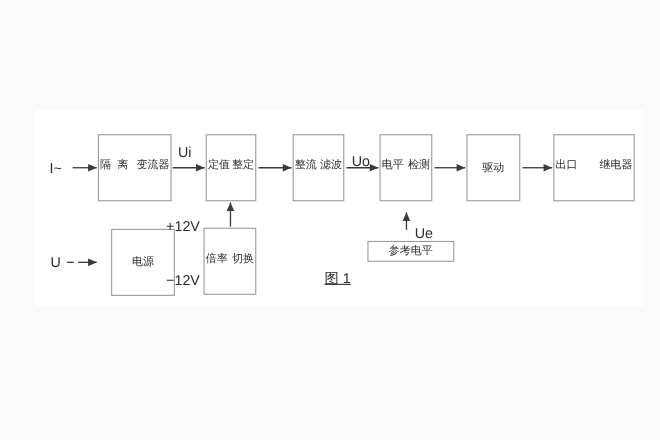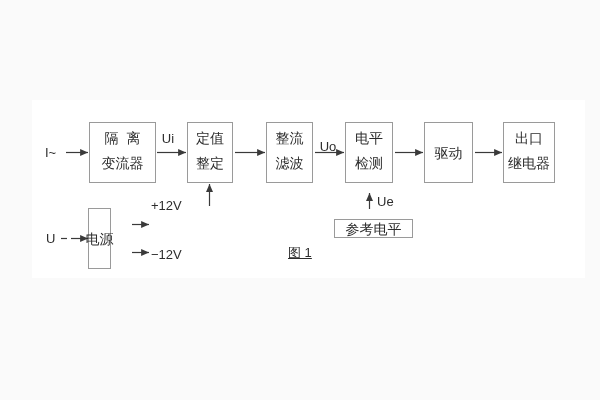--- a/index.html
+++ b/index.html
@@ -26,25 +26,25 @@
     pointer-events: none;
   }
   svg.connectors line { stroke: currentColor; stroke-width: 1.2; }
 
   .block {
     position: absolute;
     box-sizing: border-box;
     border: 1px solid var(--border, #9a9a9a);
     background: var(--canvas, #ffffff);
     display: flex;
-    flex-direction: column;
+    flex-direction: row;
     justify-content: space-between;
     align-items: center;
     padding: 8px 1px 12px;
-    font-size: 14px;
+    font-size: 10px;
     line-height: 14px;
     color: var(--ink, #2d2d2d);
     text-align: center;
   }
   .block.single {
     justify-content: center;
     padding: 0;
   }
   .block span { display: block; white-space: pre; }
 
@@ -54,20 +54,21 @@
     line-height: 14px;
     color: var(--ink, #2d2d2d);
     white-space: pre;
   }
   .sig.center { text-align: center; }
 
   .caption {
     position: absolute;
     left: 288px; top: 246px;
     width: 38px;
+    text-align: center;
     font-size: 13px;
     line-height: 14px;
     color: var(--ink, #2d2d2d);
     white-space: pre;
     text-decoration: underline;
   }
 </style>
 </head>
 <body>
 
@@ -112,37 +113,41 @@
 
   <div class="block" style="left:345px;top:122px;width:48px;height:61px">
     <span>电平</span>
     <span>检测</span>
   </div>
 
   <div class="block single" style="left:424px;top:122px;width:49px;height:61px">
     <span>驱动</span>
   </div>
 
-  <div class="block" style="left:503px;top:122px;width:52px;height:61px">
+  <div class="block" style="left:503px;top:122px;width:74px;height:61px">
     <span>出口</span>
     <span>继电器</span>
   </div>
 
-  <div class="block single" style="left:88px;top:208px;width:23px;height:61px">
+  <div class="block single" style="left:101px;top:208px;width:58px;height:61px">
     <span>电源</span>
   </div>
 
+  <div class="block" style="left:185px;top:207px;width:48px;height:61px">
+    <span>倍率</span>
+    <span>切换</span>
+  </div>
 
   <div class="block single" style="left:334px;top:219px;width:79px;height:19px">
     <span>参考电平</span>
   </div>
 
   <div class="sig" style="left:45px;top:146px">I~</div>
   <div class="sig" style="left:46px;top:232px">U</div>
   <div class="sig center" style="left:157px;top:132px;width:22px">Ui</div>
   <div class="sig center" style="left:317px;top:140px;width:22px">Uo</div>
-  <div class="sig" style="left:377px;top:195px">Ue</div>
+  <div class="sig" style="left:377px;top:205px">Ue</div>
   <div class="sig" style="left:151px;top:199px">+12V</div>
   <div class="sig" style="left:151px;top:248px">−12V</div>
 
   <div class="caption">图 1</div>
 
 </div>
 
 </body></html>

